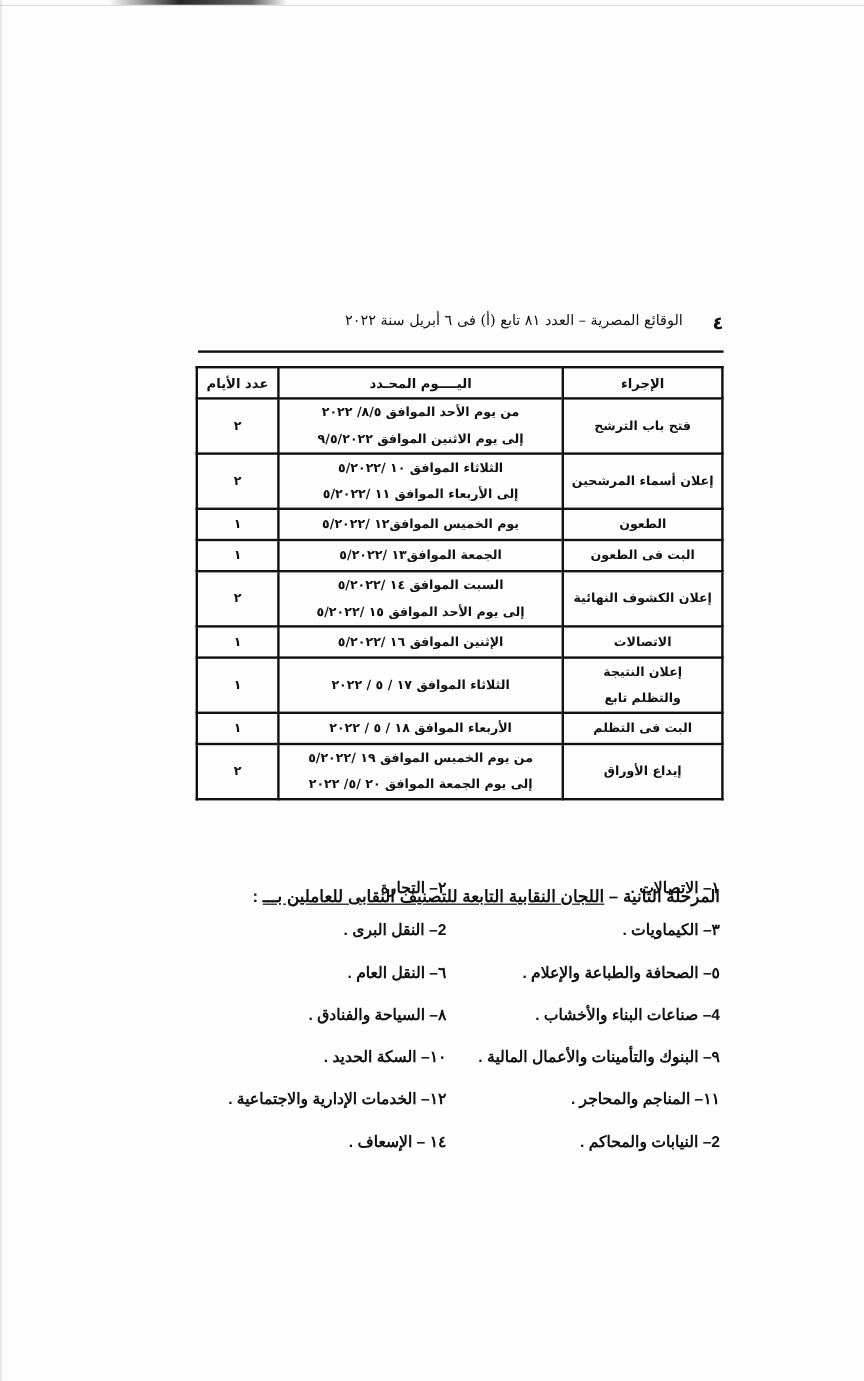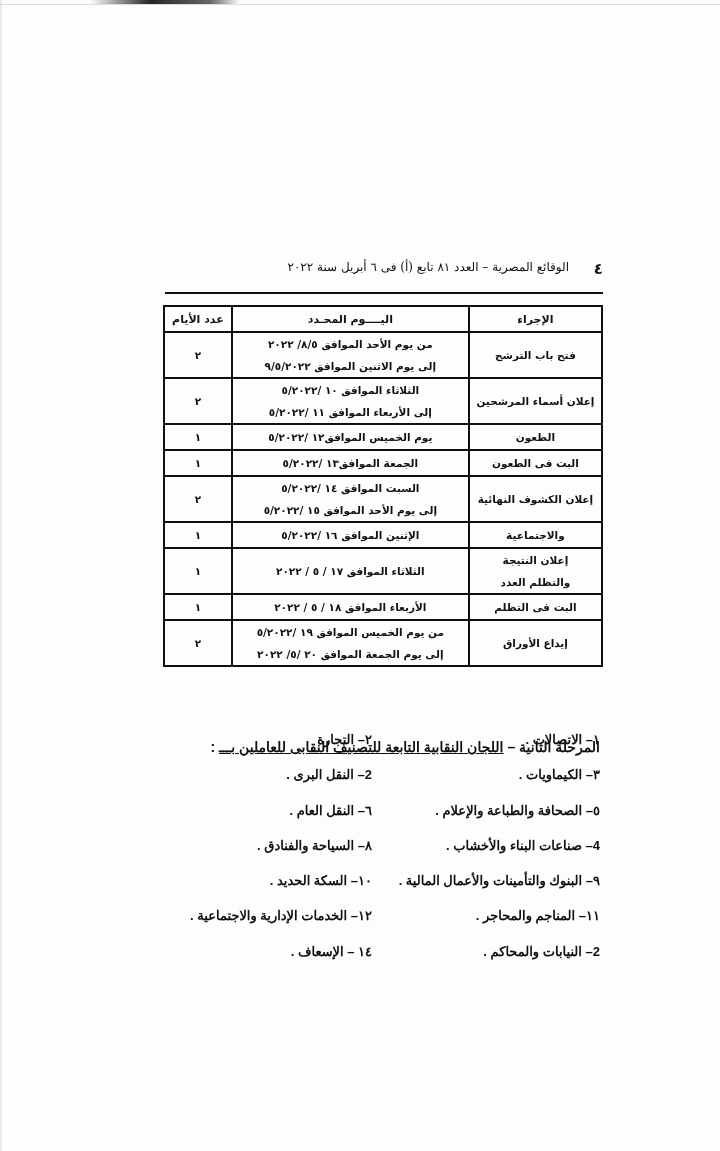--- a/index.html
+++ b/index.html
@@ -198,28 +198,28 @@
     </tr>
     <tr class="h2">
       <td>إعلان الكشوف النهائية</td>
       <td>
         <span class="line">السبت الموافق ١٤ /٥/٢٠٢٢</span>
         <span class="line">إلى يوم الأحد الموافق ١٥ /٥/٢٠٢٢</span>
       </td>
       <td>٢</td>
     </tr>
     <tr class="h1">
-      <td>والاجتماعية</td>
+      <td>الاتصالات</td>
       <td>الإثنين الموافق ١٦ /٥/٢٠٢٢</td>
       <td>١</td>
     </tr>
     <tr class="h2">
       <td>
         <span class="line">إعلان النتيجة</span>
-        <span class="line">والتظلم العدد</span>
+        <span class="line">والتظلم تابع</span>
       </td>
       <td>الثلاثاء الموافق ١٧ / ٥ / ٢٠٢٢</td>
       <td>١</td>
     </tr>
     <tr class="h1">
       <td>البت فى التظلم</td>
       <td>الأربعاء الموافق ١٨ / ٥ / ٢٠٢٢</td>
       <td>١</td>
     </tr>
     <tr class="h2">

